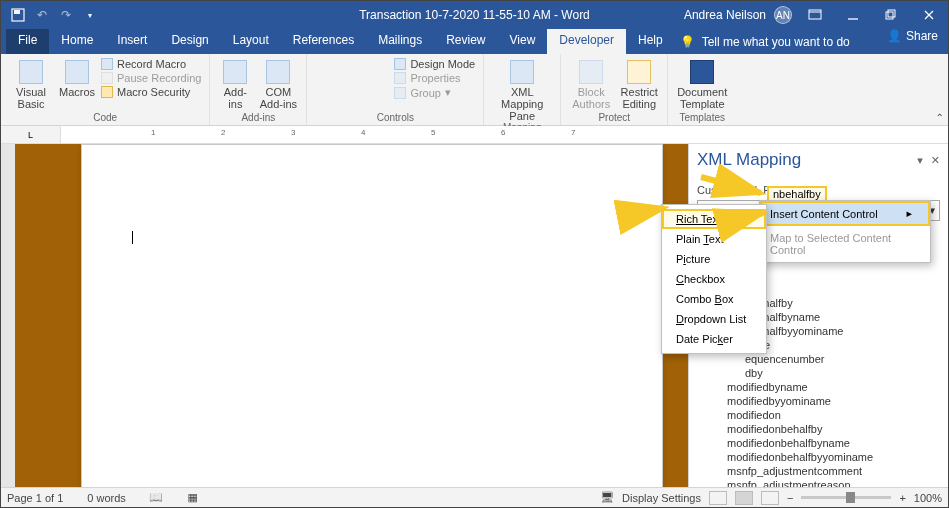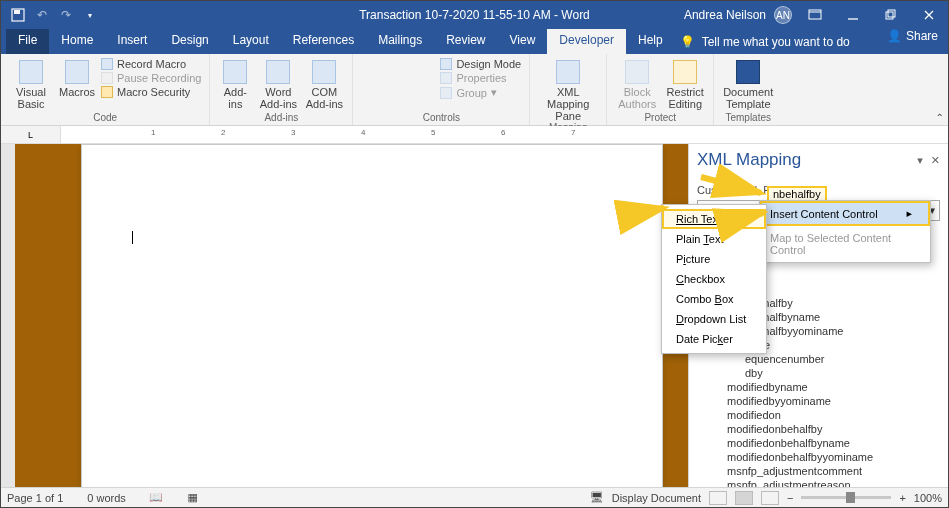--- a/index.html
+++ b/index.html
@@ -166,24 +166,20 @@
     <div class="group-label">Code</div>
   </div>
   <div class="group">
     <div class="group-body">
       <div class="bigbtn" style="width:34px">
           <div class="ic"></div>
           <span>Add-ins</span>
         </div>
       <div class="bigbtn" style="width:40px">
           <div class="ic"></div>
-          <span>Word Add-ins</span>
-        </div>
-      <div class="bigbtn" style="width:40px">
-          <div class="ic"></div>
           <span>COM Add-ins</span>
         </div>
     </div>
     <div class="group-label">Add-ins</div>
   </div>
   <div class="group">
     <div class="group-body">
       <div style="display:grid;grid-template-columns:repeat(4,16px);gap:3px;">
         <span class="ic" style="width:14px;height:14px"></span>
         <span class="ic" style="width:14px;height:14px"></span>
@@ -358,21 +354,21 @@
 
 <div class="statusbar">
   <div class="sb-left">
     <span>Page 1 of 1</span>
     <span>0 words</span>
     <span>📖</span>
     <span>▦</span>
   </div>
   <div class="sb-right">
     <span>🖥</span>
-    <span>Display Document</span>
+    <span>Display Settings</span>
     <span class="viewbtn"></span>
     <span class="viewbtn active"></span>
     <span class="viewbtn"></span>
     <span>−</span>
     <div class="zoom-track">
         <div class="zoom-handle"></div>
       </div>
     <span>+</span>
     <span>100%</span>
   </div>

